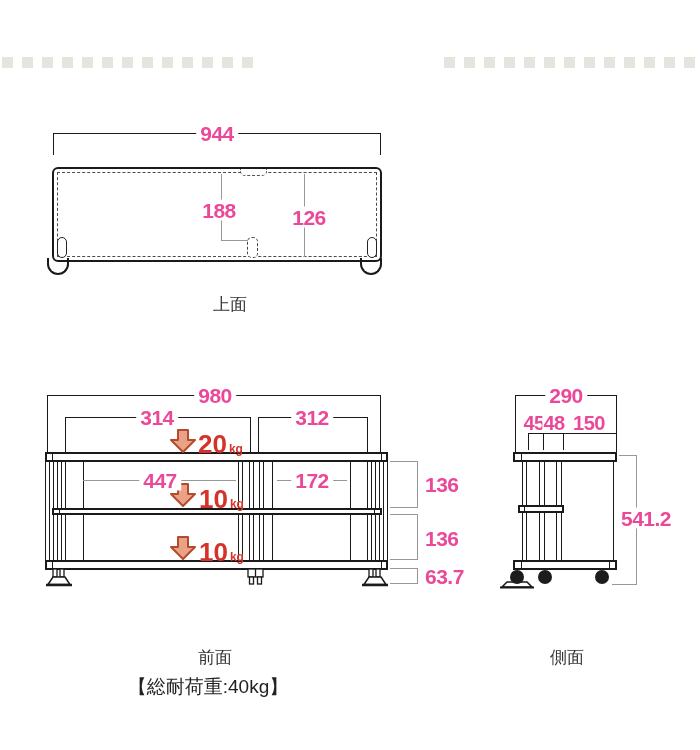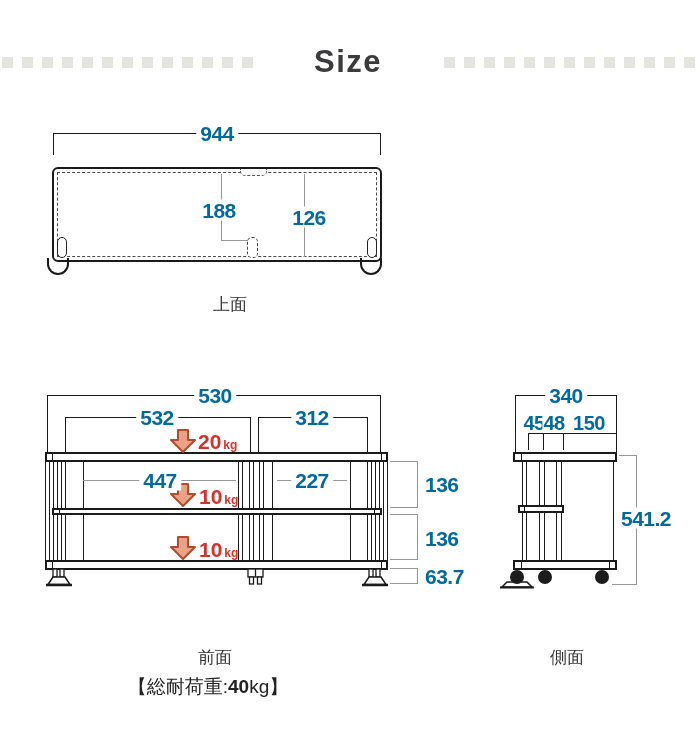--- a/index.html
+++ b/index.html
@@ -8,45 +8,44 @@
           font-family:"Liberation Sans",sans-serif}
   
   .vl{position:absolute;border-left:1px solid #1a1a1a}
   .hl{position:absolute;border-top:1px solid #1a1a1a}
   
   .g{border-color:#979797 !important}
   .post{position:absolute;border-left:1.5px solid #1a1a1a;border-right:1.5px solid #1a1a1a}
   .board{position:absolute;border:2px solid #1a1a1a;background:#fff}
   .dashedbox{position:absolute;border:1.5px dashed #4a4a4a}
   .dim{position:absolute;transform:translate(-50%,-50%);font-weight:bold;font-size:21px;
-       line-height:1;color:#0369a1;background:#fff;padding:0 4px;letter-spacing:-0.5px;white-space:nowrap}
+       line-height:1;color:#ec4899;background:#fff;padding:0 4px;letter-spacing:-0.5px;white-space:nowrap}
   .dim.l{transform:translate(0,-50%);padding:0 2px}
   .dim.s{font-size:20px}
   .jp{position:absolute;transform:translateX(-50%);font-size:17px;line-height:1.2;color:#333;white-space:nowrap}
   .decor{position:absolute;height:11px;width:251px;
          background:repeating-linear-gradient(90deg,#e6e4df 0 11px,transparent 11px 20px)}
   .kg{position:absolute;color:#d5332a;font-weight:bold;line-height:1;white-space:nowrap}
-  .kg .v{font-size:21px}
+  .kg .v{font-size:26px}
   .kg .u{font-size:12px;margin-left:2px}
   .slot{position:absolute;border:1.5px solid #222;border-radius:5px;background:#fff}
   .slot.dash{border-style:dashed;border-color:#444}
   .title{position:absolute;transform:translateX(-50%);font-size:31px;font-weight:bold;
          color:#3b3b3e;letter-spacing:1.5px;line-height:1}
   .foot-arc{position:absolute;border:2px solid #1a1a1a;border-top:none;border-radius:0 0 11px 11px}
   .footer{position:absolute;transform:translateX(-50%);font-size:19px;color:#222;white-space:nowrap}
-  .footer b{font-weight:bold}
+  .footer b{font-weight:normal}
 </style>
 </head>
 <body>
 
 <div id="canvas">
 
   <div class="decor" style="left:2px;top:57px"></div>
   <div class="decor" style="left:444px;top:57px"></div>
-  <div class="title" style="left:348px;top:46px">Size</div>
 
   <div class="hl" style="left:53px;top:133px;width:328px"></div>
   <div class="vl" style="left:53px;top:133px;height:22px"></div>
   <div class="vl" style="left:380px;top:133px;height:22px"></div>
   <div class="dim" style="left:217px;top:133px">944</div>
 
   <div class="board" style="left:52px;top:167px;width:330px;height:95px;border-radius:6px"></div>
   <div class="dashedbox" style="left:57px;top:172px;width:320px;height:85px"></div>
 
   <div class="foot-arc" style="left:47px;top:258px;width:22px;height:17px"></div>
@@ -62,26 +61,26 @@
   <div class="hl g" style="left:221px;top:240px;width:27px"></div>
   <div class="dim" style="left:219px;top:210px">188</div>
 
   <div class="vl g" style="left:304px;top:174px;height:83px"></div>
   <div class="dim" style="left:309px;top:217px">126</div>
   <div class="jp" style="left:230px;top:295px">上面</div>
 
   <div class="hl" style="left:47px;top:395px;width:333px"></div>
   <div class="vl" style="left:47px;top:395px;height:57px"></div>
   <div class="vl" style="left:380px;top:395px;height:57px"></div>
-  <div class="dim" style="left:215px;top:395px">530</div>
+  <div class="dim" style="left:215px;top:395px">980</div>
 
   <div class="hl" style="left:65px;top:417px;width:185px"></div>
   <div class="vl" style="left:65px;top:417px;height:35px"></div>
   <div class="vl" style="left:250px;top:417px;height:35px"></div>
-  <div class="dim" style="left:157px;top:417px">532</div>
+  <div class="dim" style="left:157px;top:417px">314</div>
   <div class="hl" style="left:258px;top:417px;width:109px"></div>
   <div class="vl" style="left:258px;top:417px;height:35px"></div>
   <div class="vl" style="left:367px;top:417px;height:35px"></div>
   <div class="dim" style="left:312px;top:417px">312</div>
 
   <div class="post" style="left:45px;top:462px;width:5px;height:98px"></div>
   <div class="post" style="left:53px;top:462px;width:5px;height:98px"></div>
   <div class="post" style="left:61px;top:462px;width:5px;height:98px"></div>
   <div class="vl" style="left:83px;top:462px;height:98px;border-left-width:1.5px"></div>
   <div class="post" style="left:238px;top:462px;width:5px;height:98px"></div>
@@ -137,21 +136,21 @@
   <svg style="position:absolute;left:169px;top:536px" width="28" height="24" viewBox="0 0 28 24">
     <path d="M9 1 H19 V11 H26 L14 23 L2 11 H9 Z" fill="#e9a285" stroke="#b44b2c" stroke-width="2" stroke-linejoin="round"></path>
   </svg>
   <div class="kg" style="left:199px;top:539px">
     <span class="v">10</span><span class="u">kg</span>
   </div>
 
   <div class="hl g" style="left:83px;top:480px;width:153px"></div>
   <div class="dim" style="left:160px;top:480px">447</div>
   <div class="hl g" style="left:277px;top:480px;width:70px"></div>
-  <div class="dim" style="left:312px;top:480px">227</div>
+  <div class="dim" style="left:312px;top:480px">172</div>
 
   <div class="hl g" style="left:390px;top:461px;width:28px"></div>
   <div class="hl g" style="left:390px;top:507px;width:28px"></div>
   <div class="vl g" style="left:417px;top:461px;height:46px"></div>
   <div class="dim l" style="left:423px;top:484px">136</div>
   <div class="hl g" style="left:390px;top:514px;width:28px"></div>
   <div class="hl g" style="left:390px;top:559px;width:28px"></div>
   <div class="vl g" style="left:417px;top:514px;height:45px"></div>
   <div class="dim l" style="left:423px;top:538px">136</div>
   <div class="hl g" style="left:390px;top:568px;width:28px"></div>
@@ -160,21 +159,21 @@
   <div class="dim l" style="left:423px;top:576px">63.7</div>
 
   <div class="jp" style="left:215px;top:648px">前面</div>
   <div class="footer" style="left:208px;top:674px">
     <span>【総耐荷重:</span><b>40</b><span>kg</span><span>】</span>
   </div>
 
   <div class="hl" style="left:515px;top:395px;width:102px"></div>
   <div class="vl" style="left:515px;top:395px;height:57px"></div>
   <div class="vl" style="left:616px;top:395px;height:57px"></div>
-  <div class="dim" style="left:566px;top:395px">340</div>
+  <div class="dim" style="left:566px;top:395px">290</div>
 
   <div class="hl" style="left:528px;top:433px;width:89px"></div>
   <div class="vl" style="left:528px;top:433px;height:17px"></div>
   <div class="vl" style="left:543px;top:433px;height:17px"></div>
   <div class="vl" style="left:563px;top:433px;height:17px"></div>
   <div class="dim s" style="left:534px;top:423px;padding:0 1px">45</div>
   <div class="dim s" style="left:554px;top:423px;padding:0 1px">48</div>
   <div class="dim s" style="left:589px;top:423px;padding:0 1px">150</div>
 
   <div class="post" style="left:522px;top:462px;width:5px;height:98px"></div>

